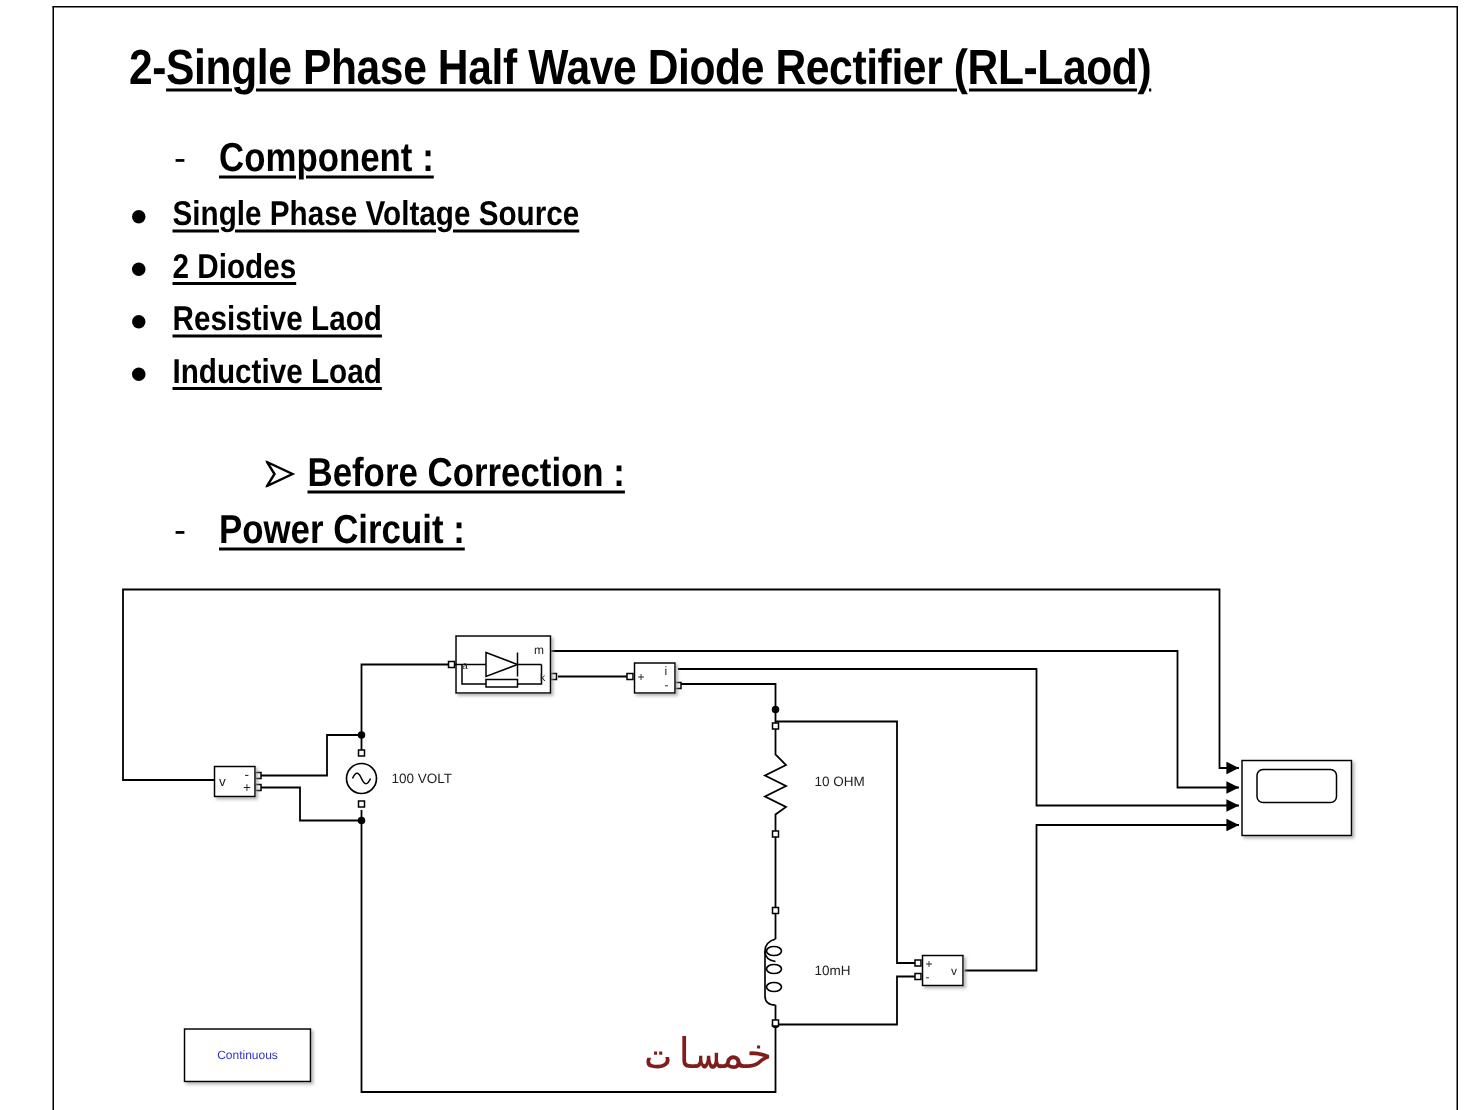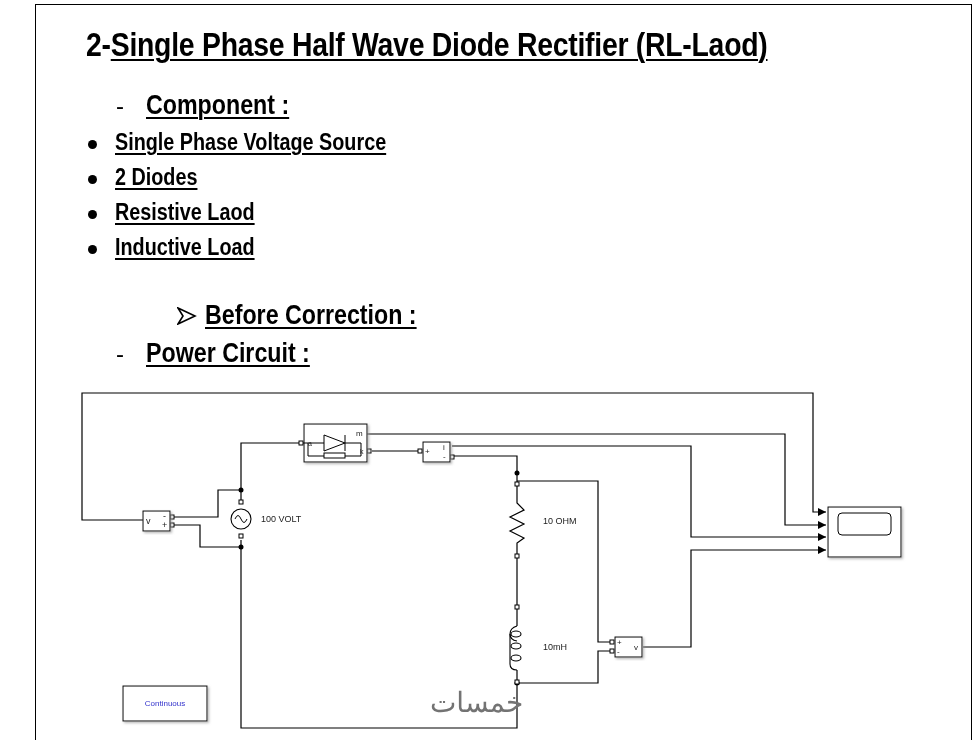--- a/index.html
+++ b/index.html
@@ -7,21 +7,21 @@
   .page-border { position:absolute; left:35px; top:4px; width:937px; height:760px; border-left:1px solid #000; border-right:1px solid #000; border-top:1px solid #000; box-sizing:border-box; }
   .title { position:absolute; left:86px; top:26px; font-size:33px; font-weight:bold; color:#000; letter-spacing:-0.3px; transform:scaleX(0.86); transform-origin:left top; white-space:nowrap; font-family:"Liberation Sans", sans-serif; }
   .title .u { text-decoration:underline; text-decoration-thickness:2px; text-underline-offset:3px; }
   .heading { position:absolute; font-size:27px; font-weight:bold; color:#000; transform:scaleX(0.86); transform-origin:left top; white-space:nowrap; }
   .heading .u { text-decoration:underline; text-decoration-thickness:2px; text-underline-offset:3px; }
   .dash { position:absolute; font-size:24px; color:#000; }
   .bullet { position:absolute; left:88px; width:9px; height:9px; border-radius:50%; background:#000; }
   .item { position:absolute; left:115px; font-size:23px; font-weight:bold; color:#000; transform:scaleX(0.86); transform-origin:left top; white-space:nowrap; text-decoration:underline; text-decoration-thickness:2px; text-underline-offset:3px; }
   svg.diagram { position:absolute; left:0; top:0; }
   .lbl { font-family:"Liberation Sans", sans-serif; font-size:9px; fill:#222; }
-  .watermark { position:absolute; left:430px; top:686px; font-size:28px; color:#737373; font-family:Liberation Serif, serif; }
+  .watermark { position:absolute; left:430px; top:686px; font-size:28px; color:#7f1d1d; font-family:Liberation Mono, monospace; }
 </style>
 </head>
 <body>
 
 <div class="page-border"></div>
 
 <div class="title">
   <span>2-</span><span class="u">Single Phase Half Wave Diode Rectifier (RL-Laod)</span>
 </div>
 

